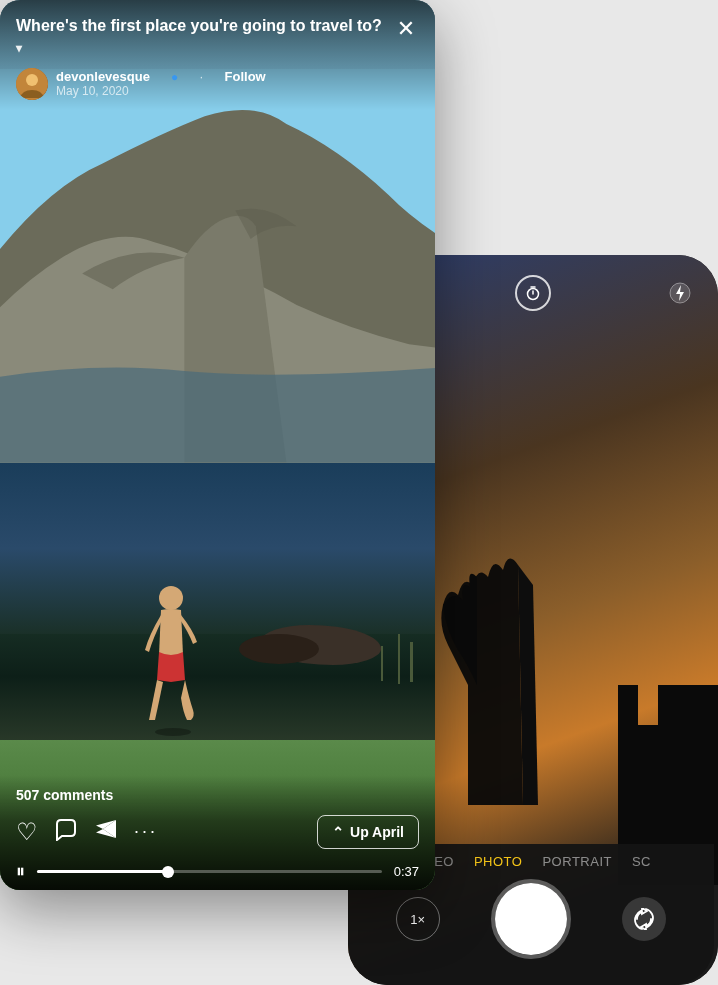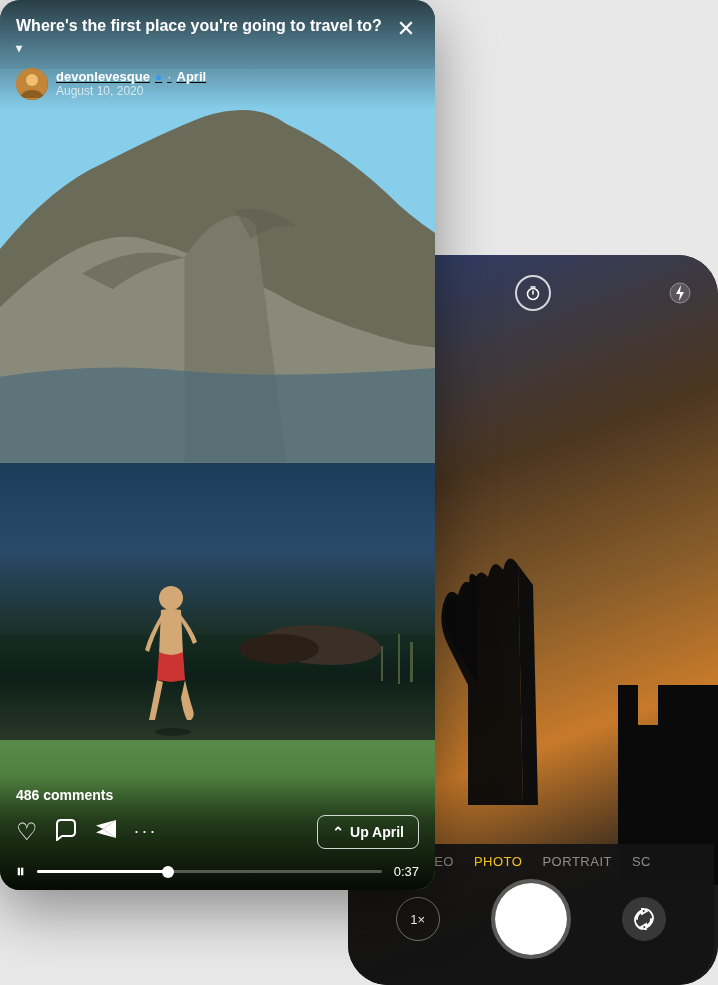--- a/index.html
+++ b/index.html
@@ -549,35 +549,35 @@
     </div>
     <div class="story-user-row">
       <div class="story-avatar">
         <svg viewBox="0 0 32 32" xmlns="http://www.w3.org/2000/svg">
           <circle cx="16" cy="16" r="16" fill="#c2853a"></circle>
           <circle cx="16" cy="12" r="6" fill="#f0c070"></circle>
           <path d="M4,30 Q6,22 16,22 Q26,22 28,30" fill="#8b5e20"></path>
         </svg>
       </div>
       <div class="user-meta">
-        <div style="display:flex;align-items:center;gap:5px;text-decoration:underline;">
+        <div style="display:flex;align-items:center;gap:21px;">
           <span class="story-username">devonlevesque</span>
           <span class="verified-badge">●</span>
           <span class="story-dot">·</span>
-          <span class="story-follow">April</span>
+          <span class="story-follow">Follow</span>
         </div>
-        <span class="story-date">August 10, 2020</span>
+        <span class="story-date">May 10, 2020</span>
       </div>
     </div>
   </div>
 
   <div class="close-btn">✕</div>
 
   <div class="story-bottom">
-    <div class="comments-count">486 comments</div>
+    <div class="comments-count">507 comments</div>
 
     <div class="action-bar">
       <span class="action-icon heart">♡</span>
       <span class="action-icon">
         <svg width="24" height="24" viewBox="0 0 24 24" fill="none" stroke="white" stroke-width="2">
           <path d="M21,15 Q21,19 17,19 L8,19 L3,23 L3,7 Q3,3 7,3 L17,3 Q21,3 21,7 Z"></path>
         </svg>
       </span>
       <span class="action-icon">
         <svg width="24" height="24" viewBox="0 0 24 24" fill="none" stroke="white" stroke-width="2">

